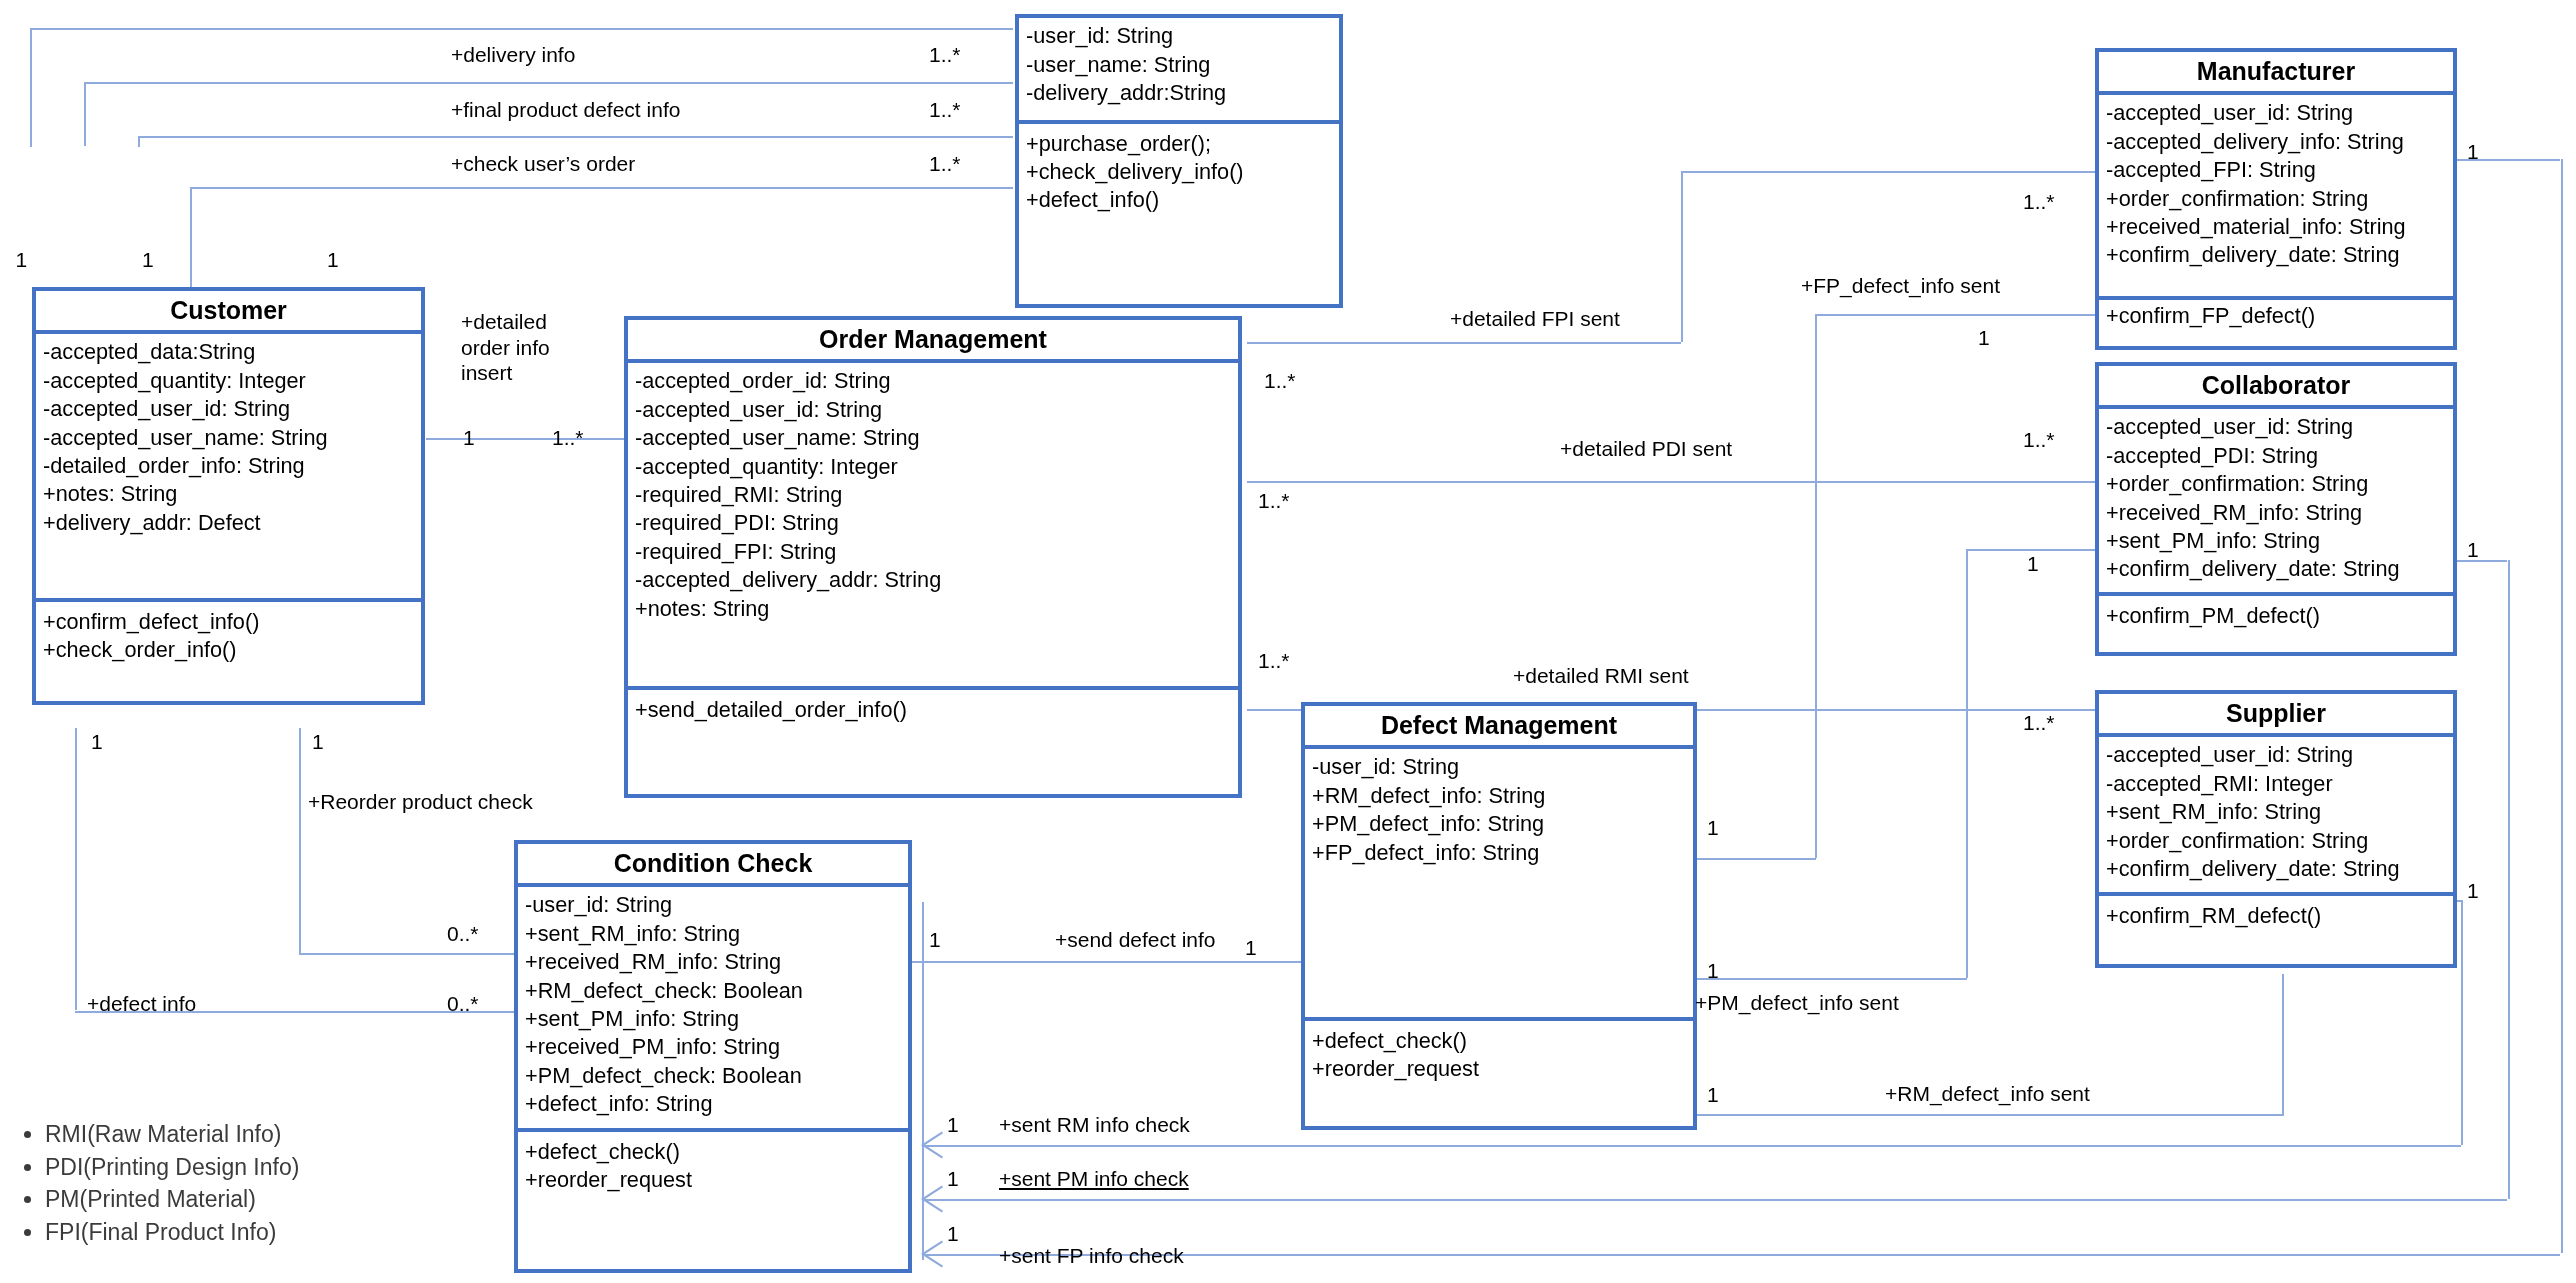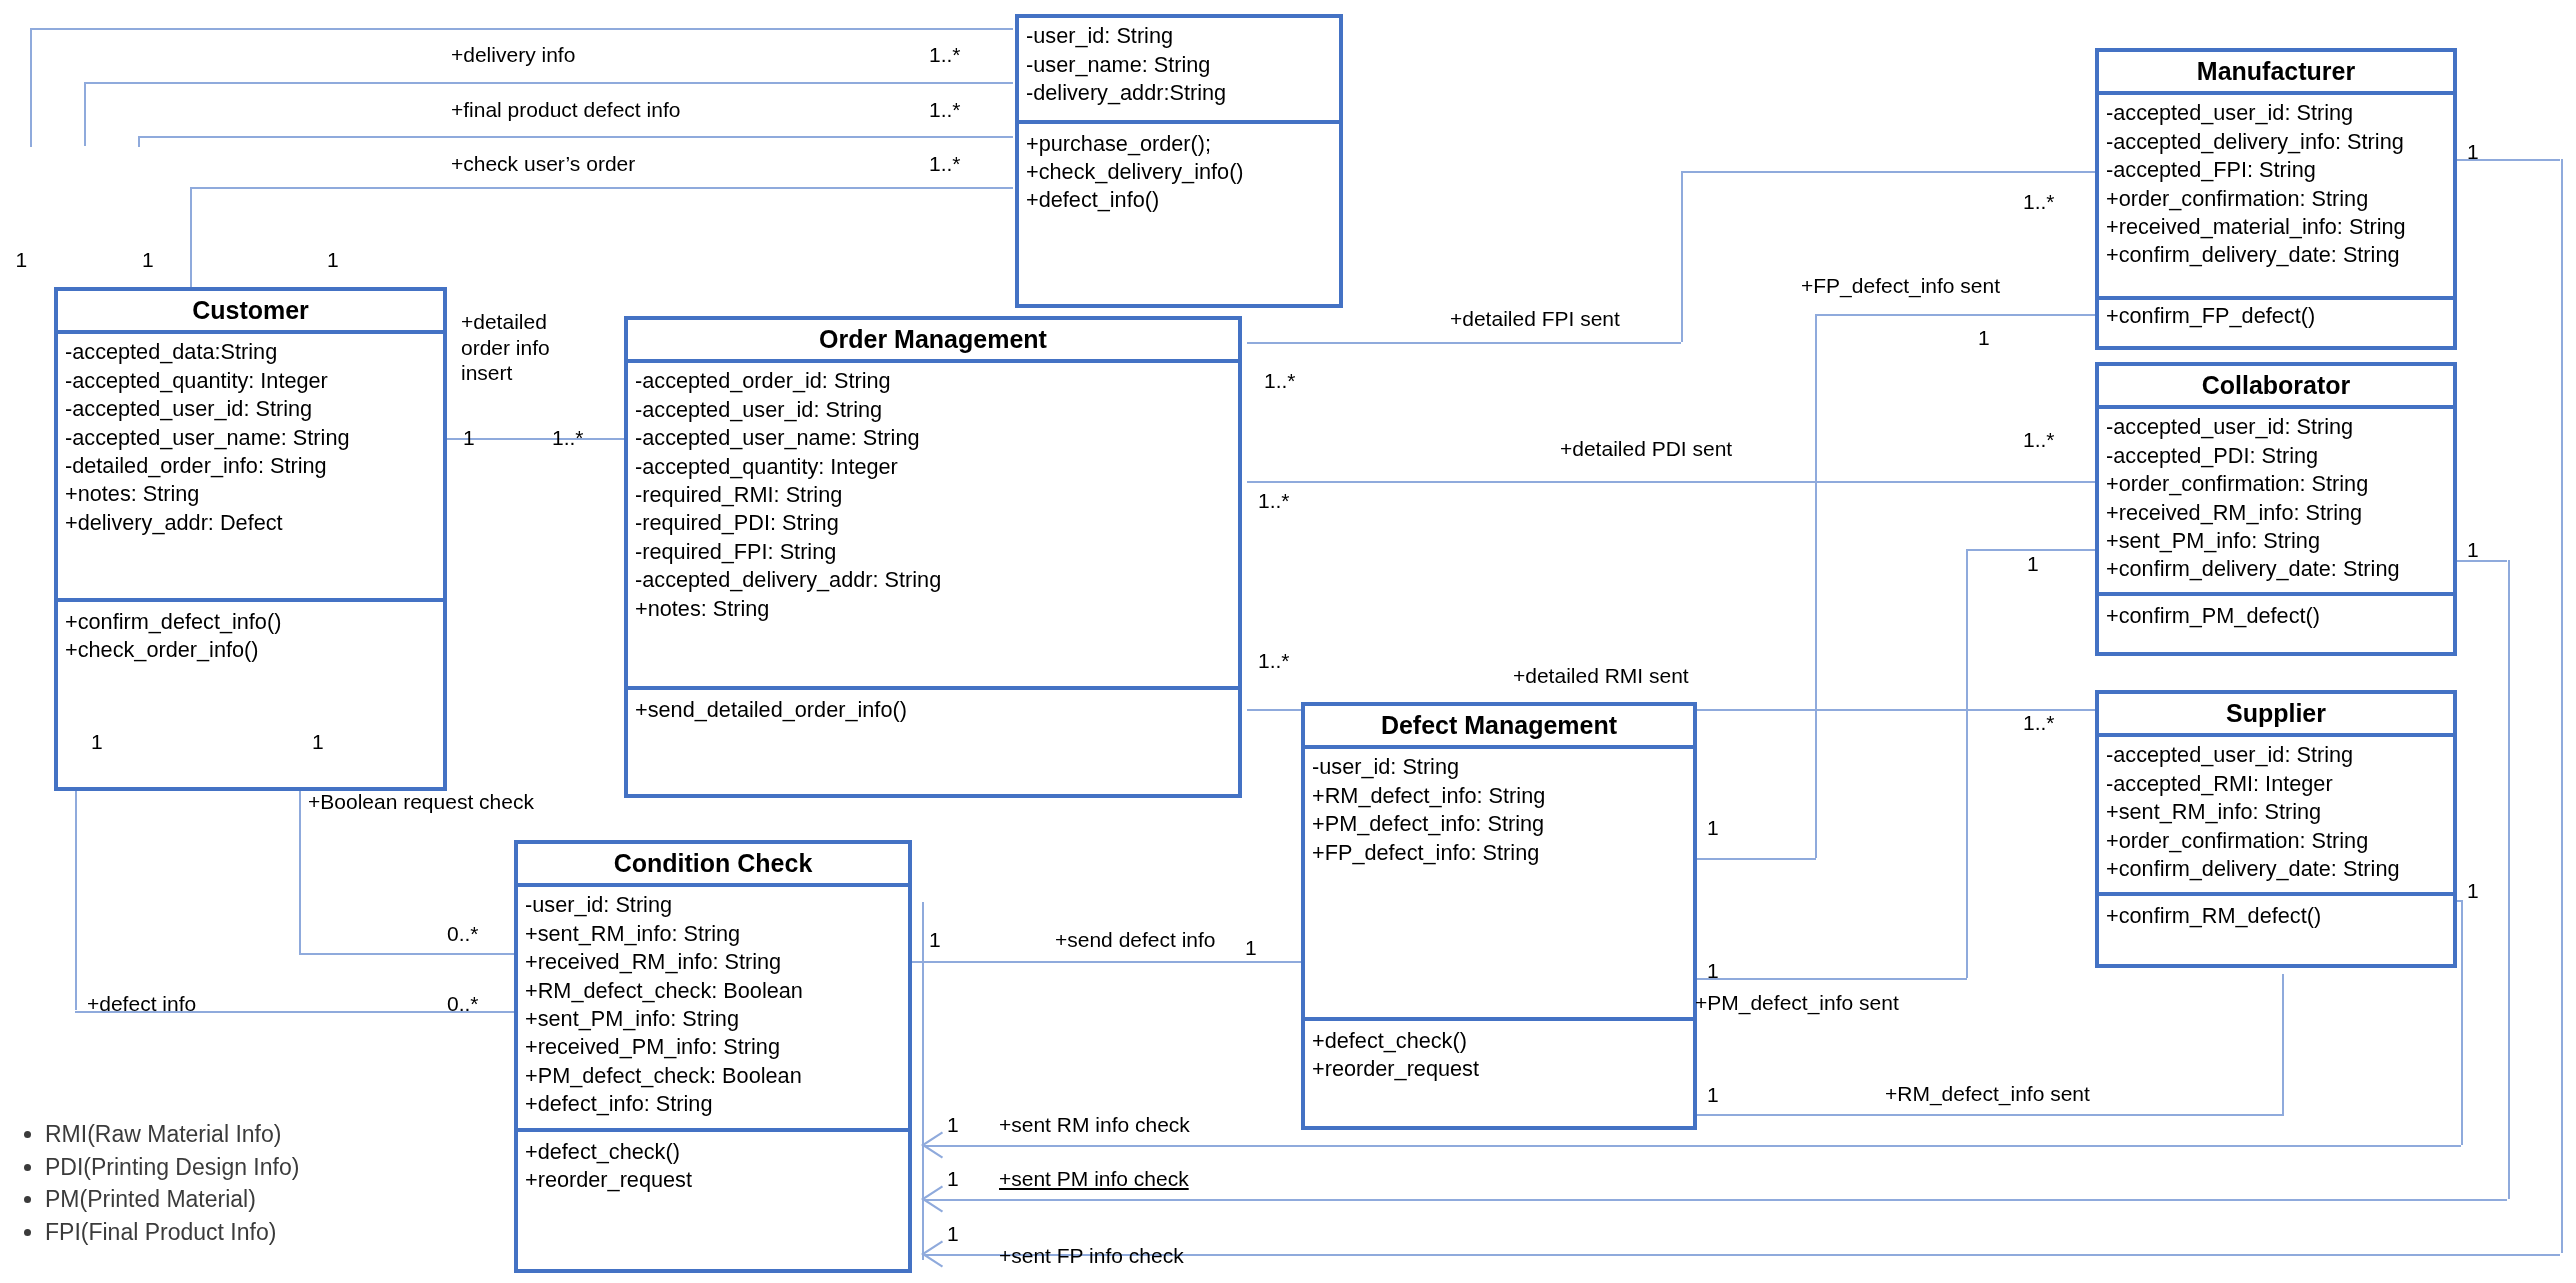--- a/index.html
+++ b/index.html
@@ -223,21 +223,21 @@
       <div class="uml-line">-accepted_RMI: Integer</div>
       <div class="uml-line">+sent_RM_info: String</div>
       <div class="uml-line">+order_confirmation: String</div>
       <div class="uml-line">+confirm_delivery_date:  String</div>
     </div>
     <div class="uml-ops">
       <div class="uml-line">+confirm_RM_defect()</div>
     </div>
   </div>
 
-  <div class="uml-class" style="left:32px; top:287px; width:393px; height:504px;margin-left:22px;">
+  <div class="uml-class" style="left:32px; top:287px; width:393px; height:418px;">
     <div class="uml-title">Customer</div>
     <div class="uml-attrs" style="height:268px;">
       <div class="uml-line">-accepted_data:String</div>
       <div class="uml-line">-accepted_quantity: Integer</div>
       <div class="uml-line">-accepted_user_id: String</div>
       <div class="uml-line">-accepted_user_name: String</div>
       <div class="uml-line">-detailed_order_info: String</div>
       <div class="uml-line">+notes: String</div>
       <div class="uml-line">+delivery_addr: Defect</div>
     </div>
@@ -308,21 +308,21 @@
   </div>
 
   <div class="elabel" style="left:1450px; top:307px;">+detailed FPI sent</div>
   <div class="elabel" style="left:1560px; top:437px;">+detailed PDI sent</div>
   <div class="elabel" style="left:1513px; top:664px;">+detailed RMI sent</div>
 
   <div class="elabel" style="left:1801px; top:274px;">+FP_defect_info sent</div>
   <div class="elabel" style="left:1695px; top:991px;">+PM_defect_info sent</div>
   <div class="elabel" style="left:1885px; top:1082px;">+RM_defect_info sent</div>
 
-  <div class="elabel" style="left:308px; top:790px;">+Boolean request check</div>
+  <div class="elabel" style="left:308px; top:790px;">+Reorder product check</div>
   <div class="elabel" style="left:87px; top:992px;">+defect info</div>
 
   <div class="elabel" style="left:1055px; top:928px;">+send defect info</div>
 
   <div class="elabel" style="left:999px; top:1113px;">+sent RM info check</div>
   <div class="elabel" style="left:999px; top:1167px;text-decoration:underline;">+sent PM info check</div>
   <div class="elabel" style="left:999px; top:1244px;">+sent FP info check</div>
 
   <div class="mult" style="left:15.4px; top:248px;">1</div>
   <div class="mult" style="left:142px; top:248px;">1</div>

